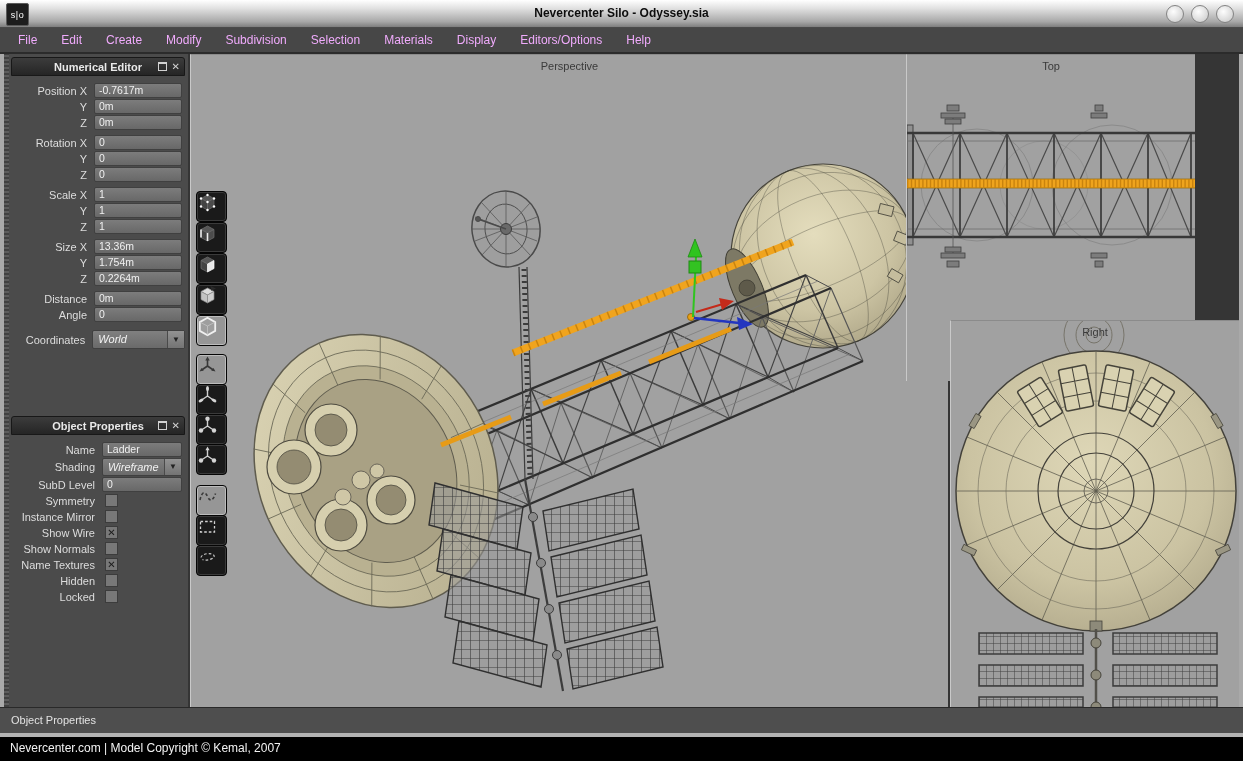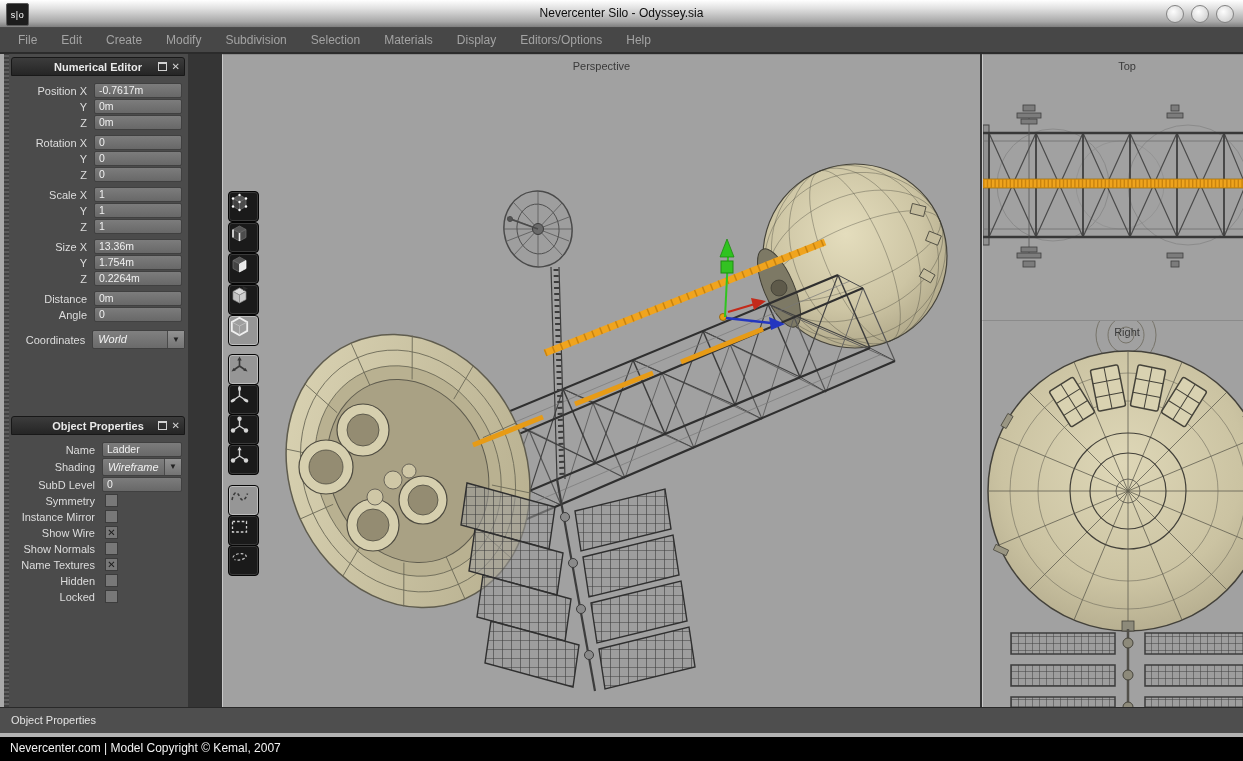--- a/index.html
+++ b/index.html
@@ -7,29 +7,29 @@
     font-family:"Liberation Sans","DejaVu Sans",sans-serif;-webkit-font-smoothing:antialiased;}
 
   
   .titlebar{position:absolute;left:0;top:0;width:1243px;height:28px;
     background:linear-gradient(#ffffff,#e2e2e2 30%,#a8a8a8 80%,#7e7e7e);
     border-bottom:1px solid #4a4a4a;box-sizing:border-box;}
   .logo{position:absolute;left:6px;top:3px;width:21px;height:21px;background:#1d1d1d;
     border:1px solid #5a5a5a;border-radius:2px;color:#fff;font-size:9px;
     display:flex;align-items:center;justify-content:center;letter-spacing:0.5px;}
   .wtitle{position:absolute;left:0;top:0;width:100%;height:28px;line-height:27px;
-    text-align:center;font-size:12px;font-weight:normal;color:#0d0d0d;}
+    text-align:center;font-size:12px;font-weight:bold;color:#0d0d0d;}
   .winbtns{position:absolute;right:9px;top:5px;display:flex;gap:7px;}
   .winbtn{width:16px;height:16px;border-radius:50%;border:1px solid #838383;
     background:radial-gradient(circle at 40% 35%,#fdfdfd,#c6c6c6);}
 
   
   .menubar{position:absolute;left:0;top:28px;width:1243px;height:26px;background:#474747;
     border-bottom:2px solid #2b2b2b;box-sizing:border-box;display:flex;align-items:center;padding-left:6px;}
-  .menu-item{color:#a3a3a3;font-size:12px;padding:0 12px;line-height:24px;}
+  .menu-item{color:#f0abfc;font-size:12px;padding:0 12px;line-height:24px;}
 
   
   .main-bg{position:absolute;left:0;top:54px;width:1243px;height:653px;background:#353535;}
   .frame{position:absolute;background:#a9a9a9;}
   .frame.left{left:0;top:54px;width:4px;height:679px;}
   .frame.right{left:1239px;top:54px;width:4px;height:679px;}
   .frame.bottom{left:0;top:733px;width:1243px;height:4px;background:#b3b3b3;}
 
   
   .dock{position:absolute;left:4px;top:54px;width:184px;height:653px;background:#4b4b4b;}
@@ -61,23 +61,23 @@
     background:linear-gradient(#929292,#747474);border-left:1px solid #4a4a4a;
     display:flex;align-items:center;justify-content:center;color:#222;font-size:8px;}
   .coords-row{margin-top:10px;}
   .coords-row .dd{height:17px;line-height:17px;}
   .cb{width:11px;height:11px;background:#787878;border:1px solid #3c3c3c;margin-left:3px;
     display:flex;align-items:center;justify-content:center;
     font-size:10px;font-weight:bold;color:#1c1c1c;line-height:1;}
 
   
   .viewport{position:absolute;background:#a1a1a1;border-left:1px solid #c9c9c9;
-    border-top:1px solid #8b8b8b;box-sizing:border-box;overflow:hidden;margin-left:32px;}
+    border-top:1px solid #8b8b8b;box-sizing:border-box;overflow:hidden;}
   .vp-persp{left:190px;top:54px;width:758px;height:653px;}
-  .vp-top{left:950px;top:54px;width:289px;height:327px;}
+  .vp-top{left:906px;top:54px;width:289px;height:327px;}
   .vp-right{left:950px;top:320px;width:289px;height:387px;}
   .vp-label{position:absolute;left:0;top:5px;width:100%;text-align:center;
     font-size:11px;color:#3a3a3a;z-index:5;}
   .viewport svg{position:absolute;left:0;top:0;}
 
   
   .tool{position:absolute;left:5px;width:29px;height:29px;background:#1a1a1a;
     border:1px solid #050505;border-radius:4px;box-shadow:inset 0 0 0 1px #3a3a3a;
     display:flex;align-items:center;justify-content:center;z-index:6;}
   .tool.active{background:#969696;box-shadow:inset 0 0 0 1px #bcbcbc;}

